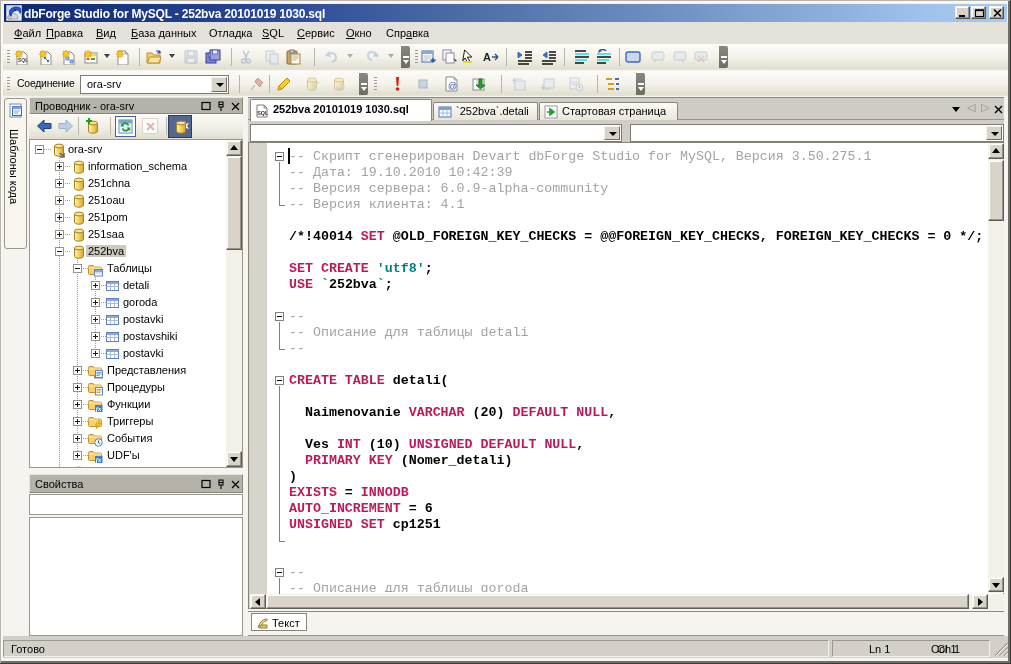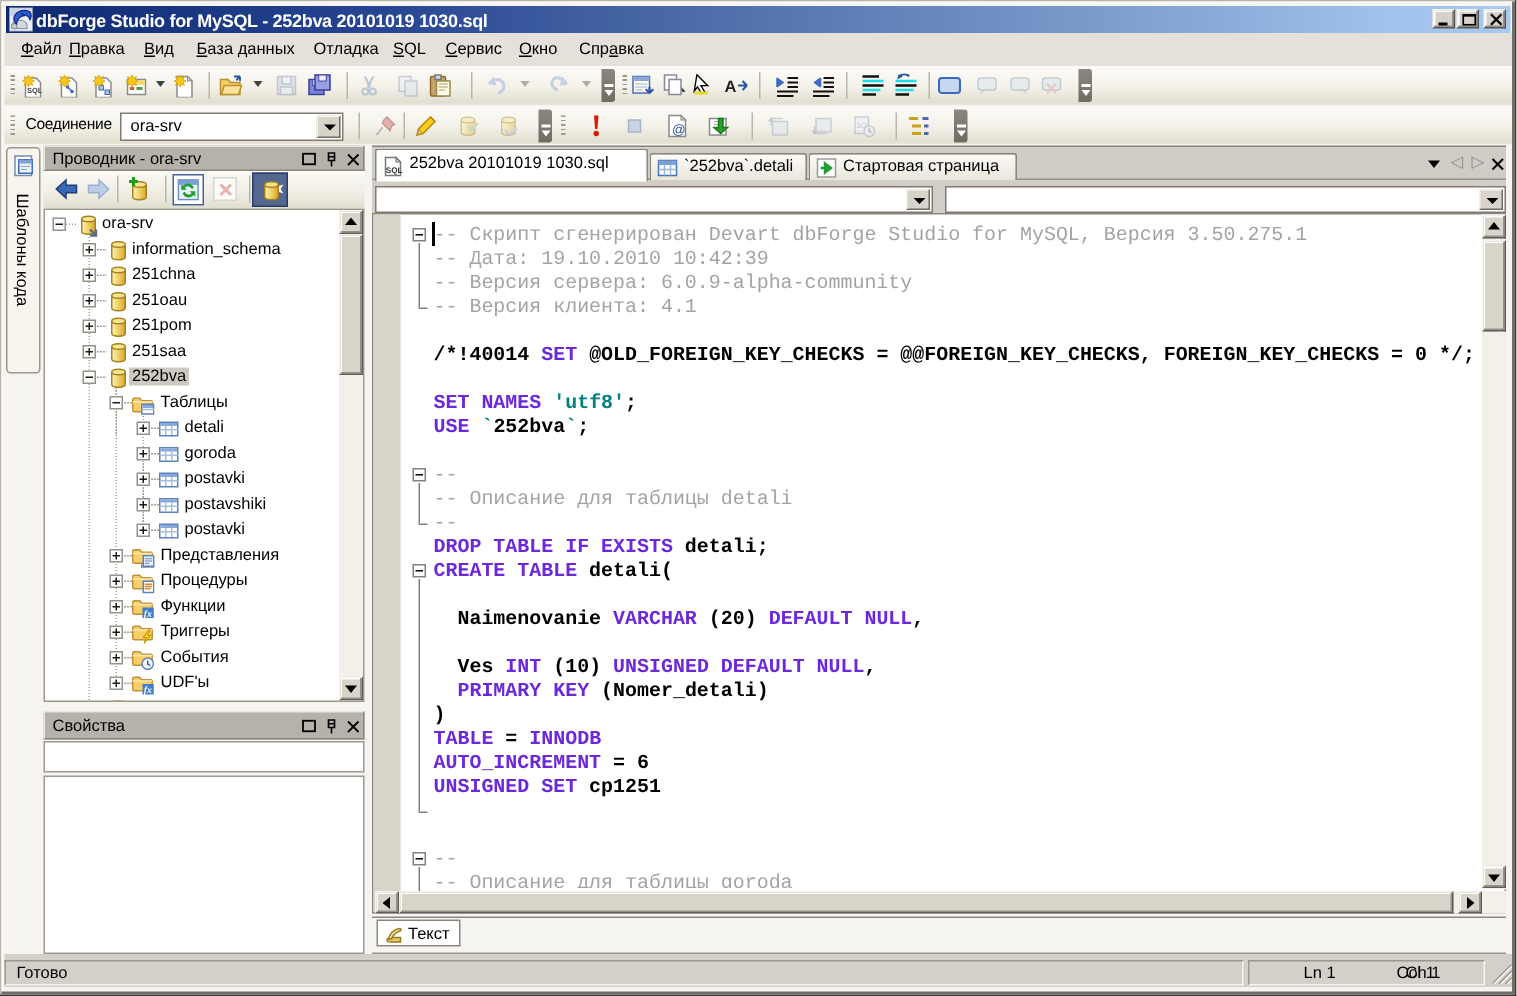--- a/index.html
+++ b/index.html
@@ -80,21 +80,21 @@
 .dtab .ti { position:absolute; left:4px; top:4px; width:14px; height:14px; }
 .dtab .tt { position:absolute; left:22px; top:3px; font-size:11px; }
 
 #combo-row { left:248px; top:120px; width:756px; height:22px; background:#d2cec7; }
 
 #code-box { left:248px; top:142px; width:756px; height:467px; background:#fff; border:1px solid #898578; }
 #fold-margin { position:absolute; left:0; top:0; width:18px; height:465px; background:#d7d4c9; }
 #code { position:absolute; left:0; top:0; width:740px; height:449px; overflow:hidden; font-family:"Liberation Mono",monospace; font-size:13.3px; line-height:16px; font-weight:bold; }
 #code .ln { position:absolute; left:40px; white-space:pre; }
 #code .c { color:#a3a3a3; font-weight:normal; }
-#code .k { color:#6d28d9; }
+#code .k { color:#be185d; }
 #code .s { color:#008080; }
 .fold { position:absolute; width:9px; height:9px; background:#fff; border:1px solid #848078; }
 .fline { position:absolute; width:1px; background:#848078; }
 .ftick { position:absolute; height:1px; background:#848078; }
 
 #texttab-strip { left:248px; top:611px; width:756px; height:25px; background:#f5f4f0; border-top:1px solid #8a8880; border-bottom:1px solid #9a968c; }
 #texttab { position:absolute; left:3px; top:1px; width:56px; height:18px; background:#fff; border:1px solid #898578; }
 
 
 #statusbar { left:3px; top:636px; width:1005px; height:22px; background:#d3cfc9; }
@@ -658,21 +658,21 @@
 <div id="prop-combo" class="abs"></div>
 <div id="prop-body" class="abs"></div>
 
 <div id="doctabs" class="abs">
   <div class="dtab active" style="left:2px;top:1px;width:182px;height:22px;z-index:2;">
     <svg class="ti" viewBox="0 0 14 14">
         <path d="M2 1h7l3 3v9H2z" fill="#fff" stroke="#7a7a7a" stroke-width="1"></path>
         <path d="M9 1l3 3H9z" fill="#d8d8d8" stroke="#7a7a7a" stroke-width="0.8"></path>
         <text x="2.2" y="11" font-size="5.4" font-weight="bold" fill="#333" font-family="Liberation Sans">SQL</text>
       </svg>
-    <span class="tt" style="font-weight:normal;">252bva 20101019 1030.sql</span>
+    <span class="tt" style="font-weight:bold;">252bva 20101019 1030.sql</span>
   </div>
   <div class="dtab" style="left:185px;top:4px;width:105px;height:18px;">
     <svg class="ti" style="top:2px;" viewBox="0 0 14 14">
         <rect x="1" y="2" width="12" height="10" fill="#fff" stroke="#4272b8"></rect>
         <rect x="1" y="2" width="12" height="3" fill="#7ba0d4"></rect>
         <path d="M1 8h12M5 5v7M9 5v7" stroke="#9cb8dc" stroke-width="1" fill="none"></path>
       </svg>
     <span class="tt" style="top:2px;">`252bva`.detali</span>
   </div>
   <div class="dtab" style="left:291px;top:4px;width:139px;height:18px;">
@@ -699,32 +699,31 @@
 </div>
 
 <div id="code-box" class="abs">
   <div id="fold-margin"></div>
   <div id="code">
     <div class="ln" style="top:6px"><span class="c">-- Скрипт сгенерирован Devart dbForge Studio for MySQL, Версия 3.50.275.1</span></div>
     <div class="ln" style="top:22px"><span class="c">-- Дата: 19.10.2010 10:42:39</span></div>
     <div class="ln" style="top:38px"><span class="c">-- Версия сервера: 6.0.9-alpha-community</span></div>
     <div class="ln" style="top:54px"><span class="c">-- Версия клиента: 4.1</span></div>
     <div class="ln" style="top:86px">/*!40014 <span class="k">SET</span> @OLD_FOREIGN_KEY_CHECKS = @@FOREIGN_KEY_CHECKS, FOREIGN_KEY_CHECKS = 0 */;</div>
-    <div class="ln" style="top:118px"><span class="k">SET NAMES</span> <span class="s">'utf8'</span>;</div>
+    <div class="ln" style="top:118px"><span class="k">SET CREATE</span> <span class="s">'utf8'</span>;</div>
     <div class="ln" style="top:134px"><span class="k">USE</span> <span class="s">`</span>252bva<span class="s">`</span>;</div>
     <div class="ln" style="top:166px"><span class="c">--</span></div>
     <div class="ln" style="top:182px"><span class="c">-- Описание для таблицы detali</span></div>
     <div class="ln" style="top:198px"><span class="c">--</span></div>
-    <div class="ln" style="top:214px"><span class="k">DROP TABLE IF EXISTS</span> detali;</div>
     <div class="ln" style="top:230px"><span class="k">CREATE TABLE</span> detali(</div>
     <div class="ln" style="top:262px">  Naimenovanie <span class="k">VARCHAR</span> (20) <span class="k">DEFAULT NULL</span>,</div>
     <div class="ln" style="top:294px">  Ves <span class="k">INT</span> (10) <span class="k">UNSIGNED DEFAULT NULL</span>,</div>
     <div class="ln" style="top:310px">  <span class="k">PRIMARY KEY</span> (Nomer_detali)</div>
     <div class="ln" style="top:326px">)</div>
-    <div class="ln" style="top:342px"><span class="k">TABLE</span> = <span class="k">INNODB</span></div>
+    <div class="ln" style="top:342px"><span class="k">EXISTS</span> = <span class="k">INNODB</span></div>
     <div class="ln" style="top:358px"><span class="k">AUTO_INCREMENT</span> = 6</div>
     <div class="ln" style="top:374px"><span class="k">UNSIGNED SET</span> cp1251</div>
     <div class="ln" style="top:422px"><span class="c">--</span></div>
     <div class="ln" style="top:438px"><span class="c">-- Описание для таблицы goroda</span></div>
   </div>
   <div style="position:absolute;left:39px;top:5px;width:2px;height:16px;background:#000;"></div>
   <div class="fold" style="left:26px;top:9px;">
       <div style="position:absolute;left:1px;top:3px;width:5px;height:1px;background:#000;"></div>
     </div>
   <div class="fline" style="left:30px;top:19px;height:43px;"></div>

